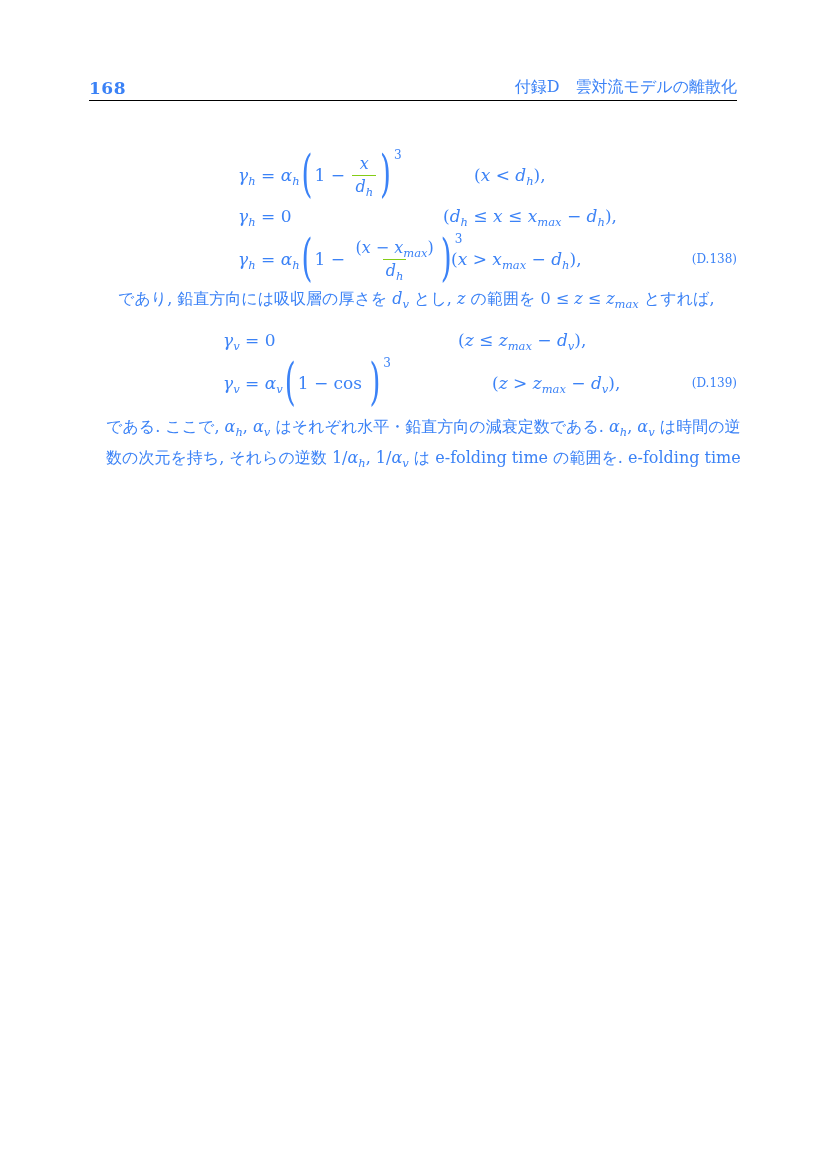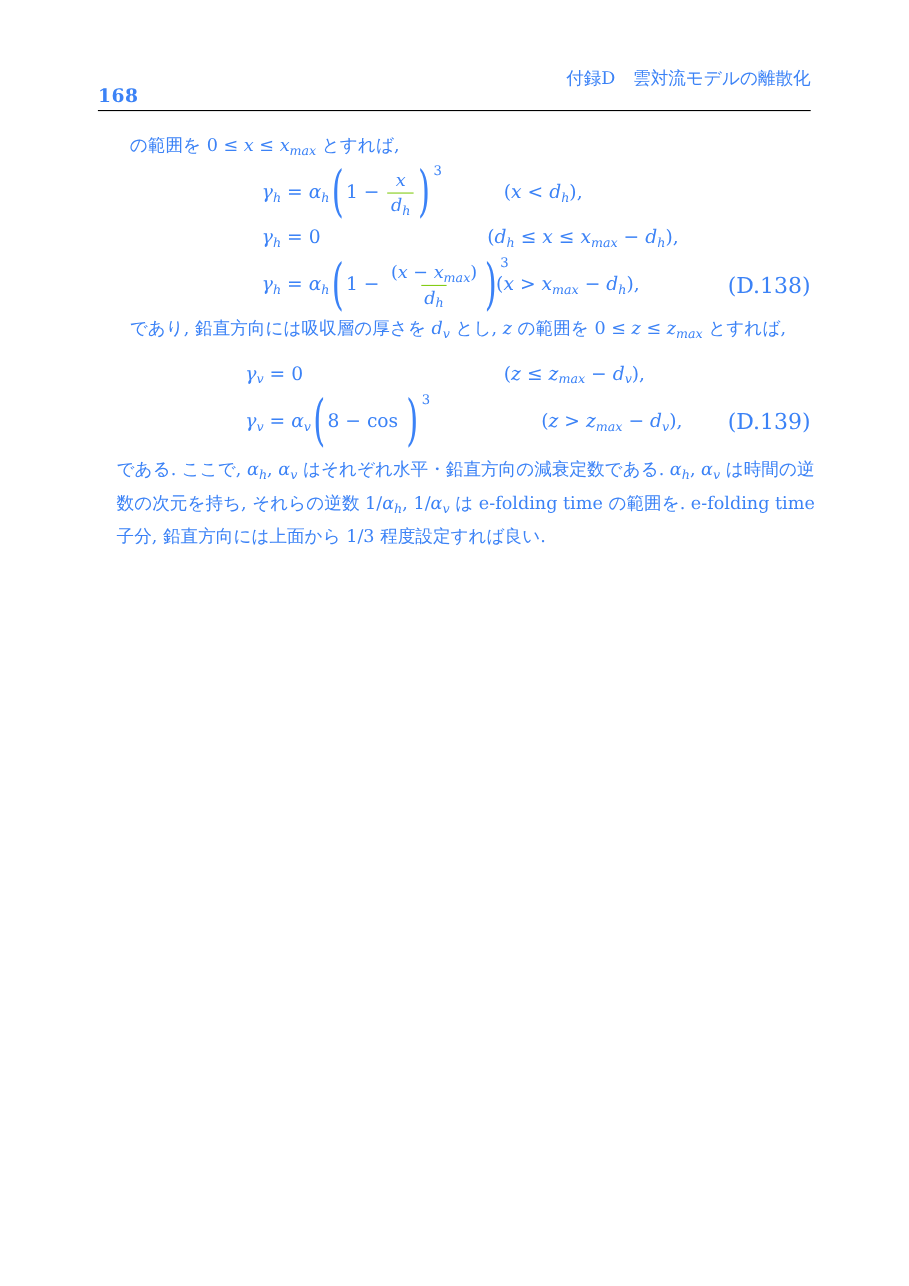--- a/index.html
+++ b/index.html
@@ -10,40 +10,40 @@
     color:#3b82f6;
     font-family:"DejaVu Serif","Liberation Serif",serif;
     overflow:hidden;
   }
   
   .running-head{
     position:absolute;left:89px;right:89px;top:78px;height:22px;
     border-bottom:1.6px solid #000;
   }
   .pgnum{position:absolute;left:0;bottom:2px;font-size:17px;font-weight:bold;letter-spacing:.5px;}
-  .rtitle{position:absolute;right:0;bottom:18px;font-size:16px;white-space:pre;margin-top:44px;}
+  .rtitle{position:absolute;right:0;bottom:2px;font-size:16px;white-space:pre;margin-top:44px;}
 
   
   .line{position:absolute;left:118px;font-size:16px;white-space:pre;}
   .intro{top:122px;}
   .mid{top:289px;}
 
   
   .eqblock{position:absolute;left:118px;width:619px;}
   .eq138{top:148px;}
   .eq139{top:326px;}
   .eqrow{position:relative;display:flex;align-items:center;}
   .h54{height:54px}.h28{height:28px}.h58{height:58px}
   .formula{margin-left:120px;font-size:17px;display:inline-flex;align-items:center;white-space:pre;}
   .eq139 .formula{margin-left:105px;}
   .m{white-space:pre;}
   .cond{position:absolute;top:50%;transform:translateY(-50%);font-size:17px;white-space:pre;}
-  .c138a{left:340px}.c138b{left:325px}.c138c{left:333px}
+  .c138a{left:356px}.c138b{left:325px}.c138c{left:333px}
   .c139a{left:340px}.c139b{left:374px}
-  .eqnum{position:absolute;right:0;top:50%;transform:translateY(-50%);font-size:20px;}
+  .eqnum{position:absolute;right:0;top:50%;transform:translateY(-50%);font-size:12px;}
 
   
   .mi{font-style:italic;}
   sub{font-size:11.5px;vertical-align:-3.5px;line-height:0;}
   .frac{display:inline-flex;flex-direction:column;align-items:center;margin:0 2px;font-size:16px;line-height:1.2;text-align:center;}
   .frac .num{padding:0 3px 1px;white-space:pre;}
   .frac .den{border-top:1px solid #84cc16;padding:1px 3px 0;white-space:pre;}
   .bp{display:inline-block;transform:scaleY(1.8);font-size:28px;font-weight:200;line-height:1;margin:0 2px;font-family:"DejaVu Serif",serif;}
   .bexp{font-size:12px;position:relative;top:-20px;margin-left:1px;}
 
@@ -54,21 +54,20 @@
 </head>
 <body>
 
 <div class="page">
 
   <header class="running-head">
     <span class="pgnum">168</span>
     <span class="rtitle">付録D　雲対流モデルの離散化</span>
   </header>
 
-  <div class="line intro"><span>の範囲を </span><span>0 ≤ </span><span class="mi">x</span><span> ≤ </span><span class="mi">x</span><sub class="mi">max</sub><span> とすれば,</span></div>
 
   <section class="eqblock eq138">
     <div class="eqrow h54">
       <span class="formula">
         <span class="m"><span class="mi">γ</span><sub class="mi">h</sub><span> = </span><span class="mi">α</span><sub class="mi">h</sub></span>
         <span class="bp">(</span>
         <span class="m"><span>1 − </span></span>
         <span class="frac">
           <span class="num"><span class="mi">x</span></span>
           <span class="den"><span class="mi">d</span><sub class="mi">h</sub></span>
@@ -107,28 +106,27 @@
     <div class="eqrow h28">
       <span class="formula">
         <span class="m"><span class="mi">γ</span><sub class="mi">v</sub><span> = 0</span></span>
       </span>
       <span class="cond c139a"><span>(</span><span class="mi">z</span><span> ≤ </span><span class="mi">z</span><sub class="mi">max</sub><span> − </span><span class="mi">d</span><sub class="mi">v</sub><span>),</span></span>
     </div>
     <div class="eqrow h58">
       <span class="formula">
         <span class="m"><span class="mi">γ</span><sub class="mi">v</sub><span> = </span><span class="mi">α</span><sub class="mi">v</sub></span>
         <span class="bp">(</span>
-        <span class="m"><span>8 − cos </span></span>
+        <span class="m"><span>1 − cos </span></span>
         <span class="bp">)</span>
         <span class="bexp">3</span>
       </span>
       <span class="cond c139b"><span>(</span><span class="mi">z</span><span> &gt; </span><span class="mi">z</span><sub class="mi">max</sub><span> − </span><span class="mi">d</span><sub class="mi">v</sub><span>),</span></span>
       <span class="eqnum">(D.139)</span>
     </div>
   </section>
 
   <div class="para">
     <div class="pline"><span>である. ここで, </span><span class="mi">α</span><sub class="mi">h</sub><span>, </span><span class="mi">α</span><sub class="mi">v</sub><span> はそれぞれ水平・鉛直方向の減衰定数である. </span><span class="mi">α</span><sub class="mi">h</sub><span>, </span><span class="mi">α</span><sub class="mi">v</sub><span> は時間の逆</span></div>
     <div class="pline"><span>数の次元を持ち, それらの逆数 1/</span><span class="mi">α</span><sub class="mi">h</sub><span>, 1/</span><span class="mi">α</span><sub class="mi">v</sub><span> は e-folding time の範囲を. e-folding time</span></div>
-    <div class="pline"><span>子分, 鉛直方向には上面から 1/3 程度設定すれば良い.</span></div>
   </div>
 
 </div>
 
 </body></html>

